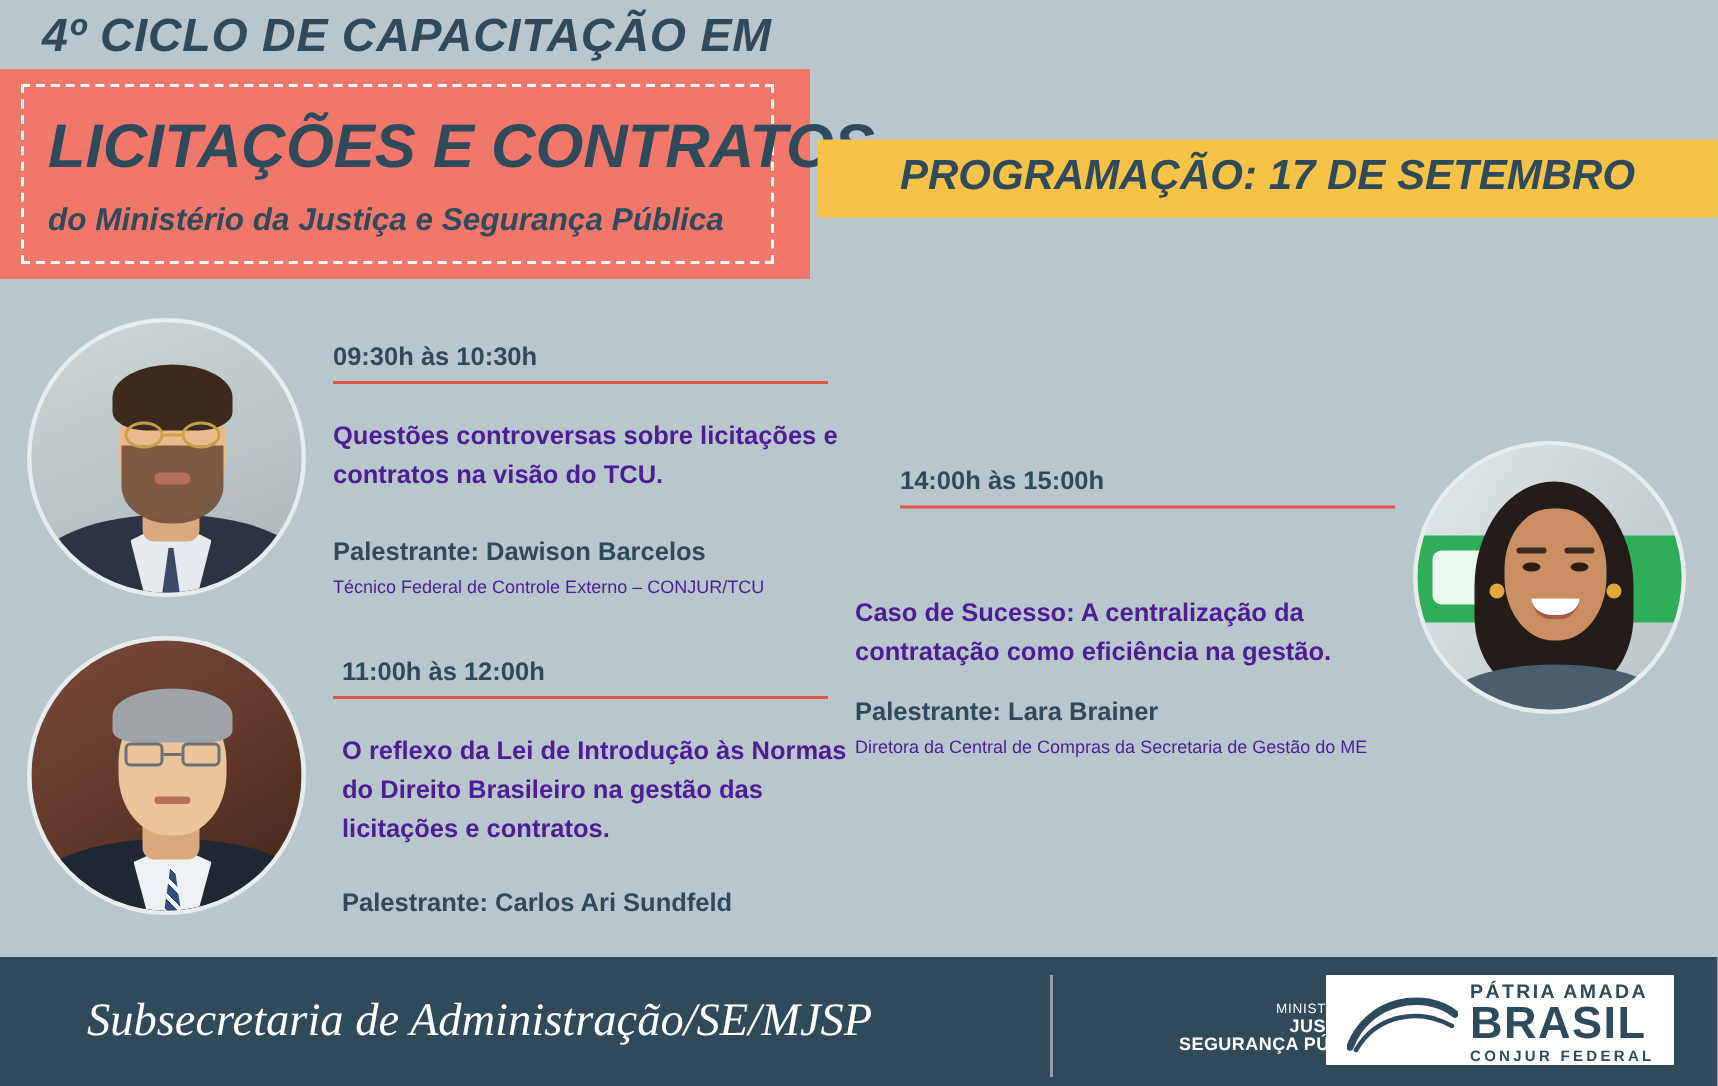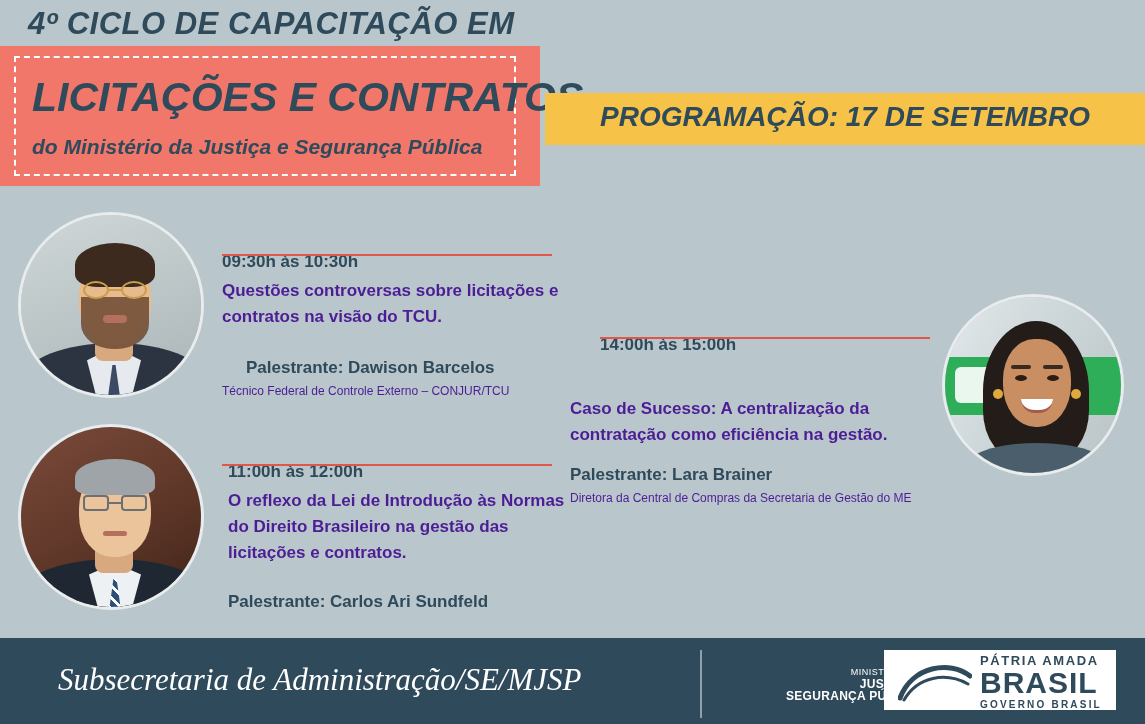--- a/index.html
+++ b/index.html
@@ -82,21 +82,20 @@
     overflow: hidden;
     border: 3px solid #e8eced;
   }
   .photo .inner { width: 100%; height: 100%; position: relative; }
 
   .session-time {
     position: absolute;
     font-size: 17px;
     font-weight: bold;
     color: #2f4a5a;
-    margin-top: 24px;
   }
   .rule {
     position: absolute;
     height: 2px;
     background: #e0564a;
   }
   .session-title {
     position: absolute;
     font-size: 17px;
     font-weight: bold;
@@ -209,21 +208,21 @@
 
       <div class="p-shape" style="left:62px; top:66px; width:26px; height:18px; border:2px solid #c8a04a; border-radius:50%;"></div>
       <div class="p-shape" style="left:100px; top:66px; width:26px; height:18px; border:2px solid #c8a04a; border-radius:50%;"></div>
       <div class="p-shape" style="left:88px; top:74px; width:12px; height:2px; background:#c8a04a;"></div>
     </div>
   </div>
 
   <div class="session-time" style="left:222px; top:228px;">09:30h às 10:30h</div>
   <div class="rule" style="left:222px; top:254px; width:330px;"></div>
   <div class="session-title" style="left:222px; top:278px; width:350px;">Questões controversas sobre licitações e contratos na visão do TCU.</div>
-  <div class="speaker" style="left:222px; top:358px;margin-left:24px;">Palestrante: Dawison Barcelos</div>
+  <div class="speaker" style="left:222px; top:358px;">Palestrante: Dawison Barcelos</div>
   <div class="speaker-role" style="left:222px; top:383px; width:360px;">Técnico Federal de Controle Externo – CONJUR/TCU</div>
 
   <div class="photo" style="left:18px; top:424px; width:186px; height:186px;">
     <div class="inner">
       <div class="p-bg" style="background:linear-gradient(150deg,#7a4a3a 0%,#5c3527 60%,#3e2418 100%);"></div>
 
       <div class="p-shape" style="left:0px; top:132px; width:186px; height:70px; background:#1f2733; border-radius:50% 50% 0 0;"></div>
 
       <div class="p-shape" style="left:68px; top:136px; width:52px; height:58px; background:#eef1f4; clip-path:polygon(50% 0,100% 20%,76% 100%,24% 100%,0 20%);"></div>
 
@@ -292,16 +291,16 @@
   </div>
 
   <div class="brasil-logo"></div>
   <svg class="brasil-arc" viewBox="0 0 74 44">
     <path d="M2 40 C 14 8, 52 2, 72 18" stroke="#2f4a5a" stroke-width="5" fill="none" stroke-linecap="round"></path>
     <path d="M6 42 C 20 18, 48 14, 70 26" stroke="#2f4a5a" stroke-width="3" fill="none" stroke-linecap="round"></path>
   </svg>
   <div class="brasil-text">
     <div class="pa">PÁTRIA AMADA</div>
     <div class="br">BRASIL</div>
-    <div class="gf">GOVERNO BRASIL</div>
+    <div class="gf">CONJUR FEDERAL</div>
   </div>
 
 </div>
 
 </body></html>

